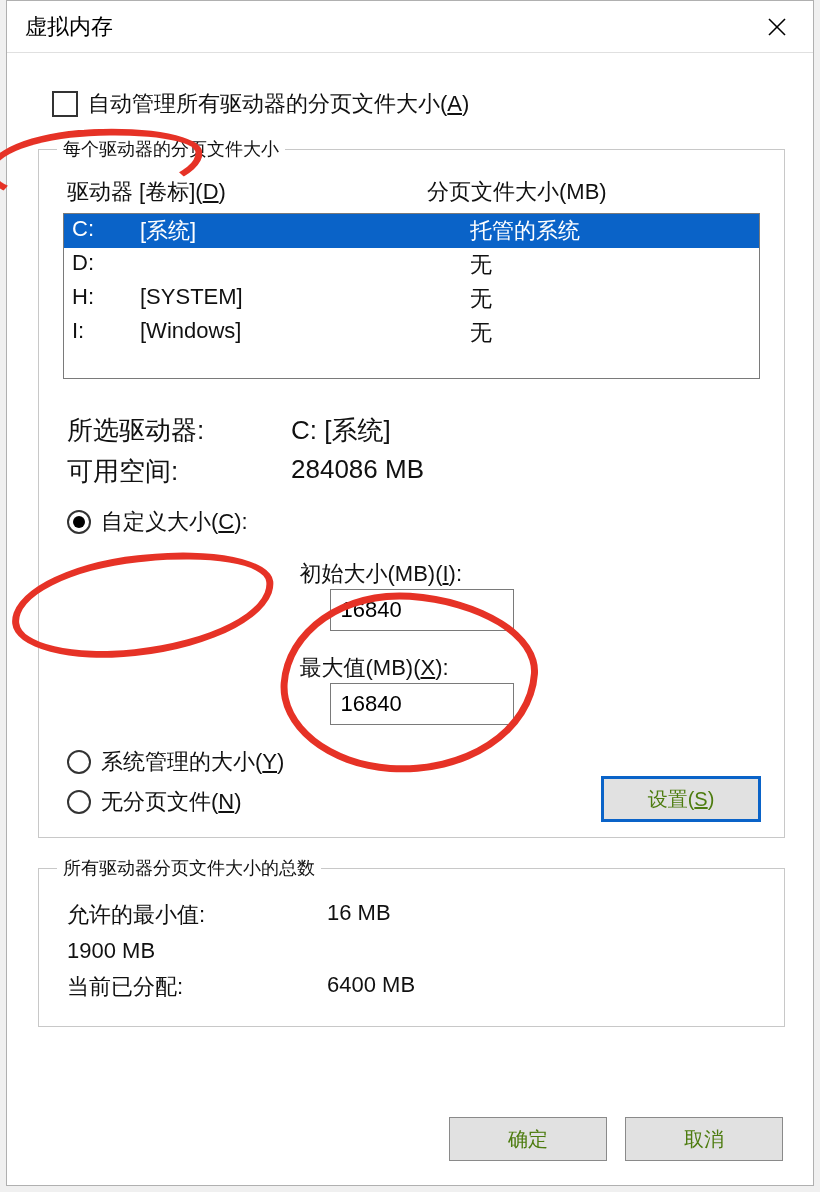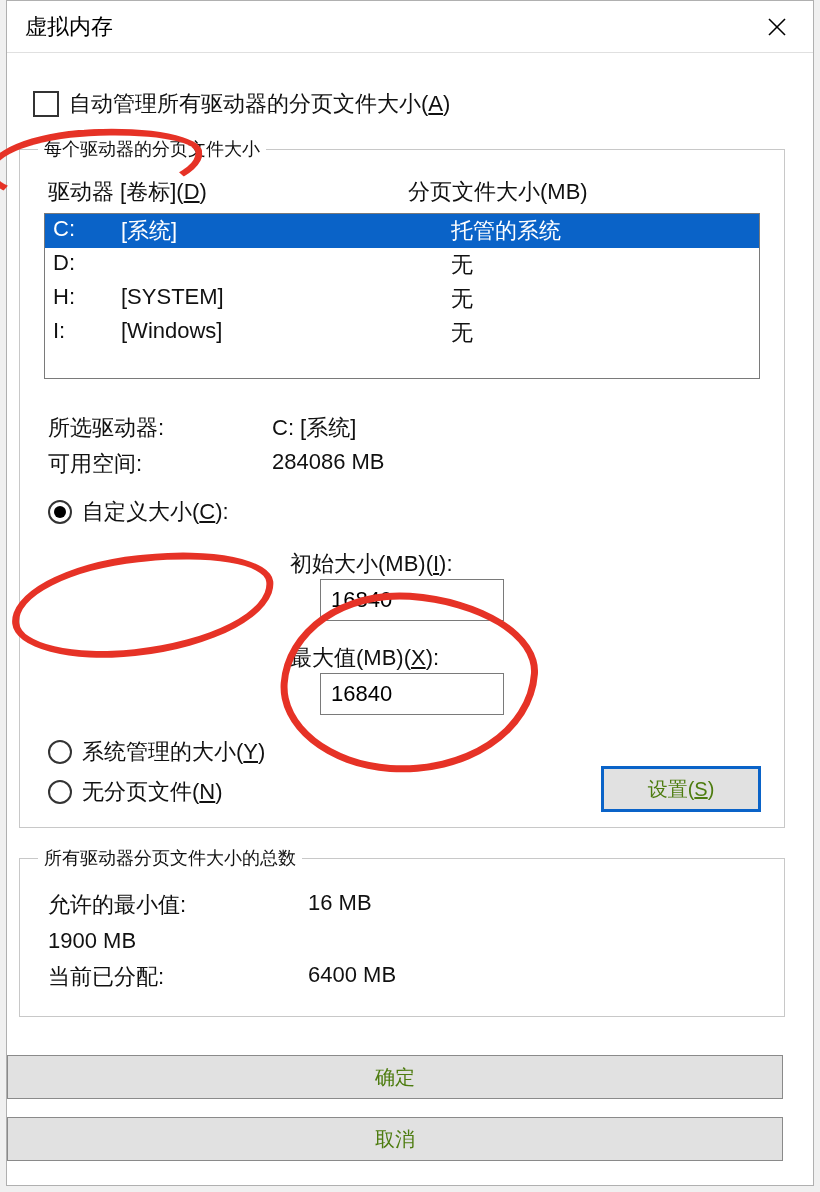--- a/index.html
+++ b/index.html
@@ -39,21 +39,21 @@
   .close-btn {
     width: 44px;
     height: 44px;
     display: flex;
     align-items: center;
     justify-content: center;
     font-size: 22px;
     color: #000;
   }
   .content {
-    padding: 18px 24px 0 8px;
+    padding: 18px 24px 0 27px;
     flex: 1;
     position: relative;
   }
   .checkbox-row {
     display: flex;
     align-items: center;
     margin: 18px 0 18px 18px;
     font-size: 22px;
     color: #111;
   }
@@ -98,21 +98,21 @@
   }
   .drive-row.selected {
     background: #0a63c8;
     color: #fff;
   }
   .drive-row .d1 { width: 68px; }
   .drive-row .d2 { width: 330px; }
   .drive-row .d3 { flex: 1; }
   .info-block {
     margin: 34px 0 0 10px;
-    font-size: 22px;
+    font-size: 26px;
     color: #111;
   }
   .info-row { display: flex; margin-bottom: 6px; }
   .info-row .label { width: 224px; }
   .info-row .value { }
   .radio-block {
     margin: 18px 0 0 10px;
     font-size: 22px;
     color: #111;
   }
@@ -187,21 +187,20 @@
     font-size: 22px;
     color: #111;
     margin: 8px 0 8px 10px;
   }
   .totals .trow .tl { width: 260px; }
   .footer {
     display: flex;
     justify-content: flex-end;
     gap: 18px;
     padding: 20px 30px 24px 0;
-    flex-direction: column;
   }
   
   .anno {
     position: absolute;
     border: 7px solid #e63226;
     pointer-events: none;
     z-index: 50;
   }
   .anno.c0 { 
     left: -20px; top: 76px;

